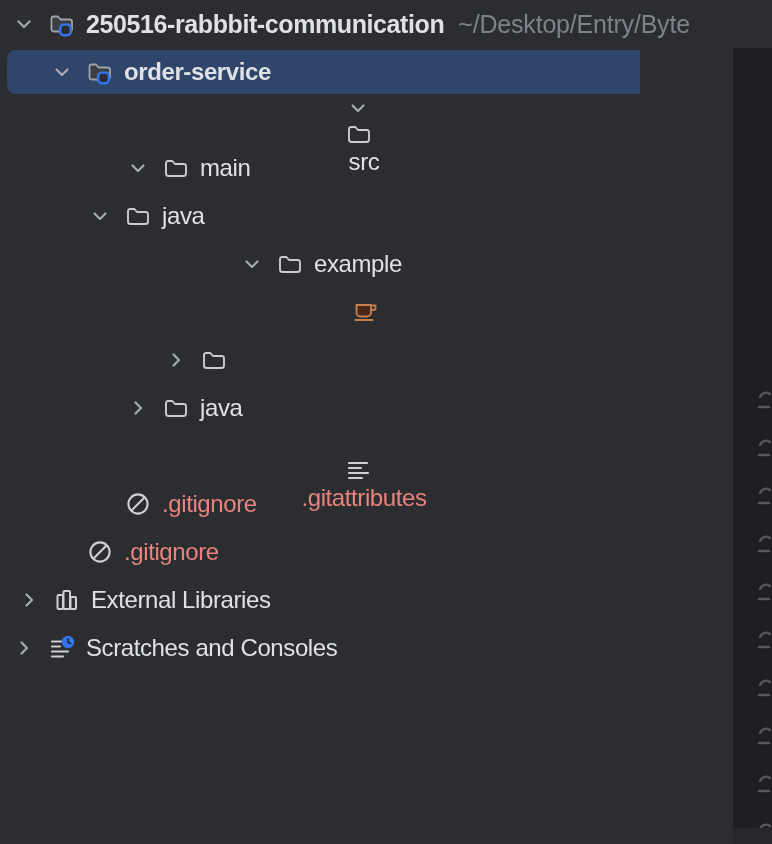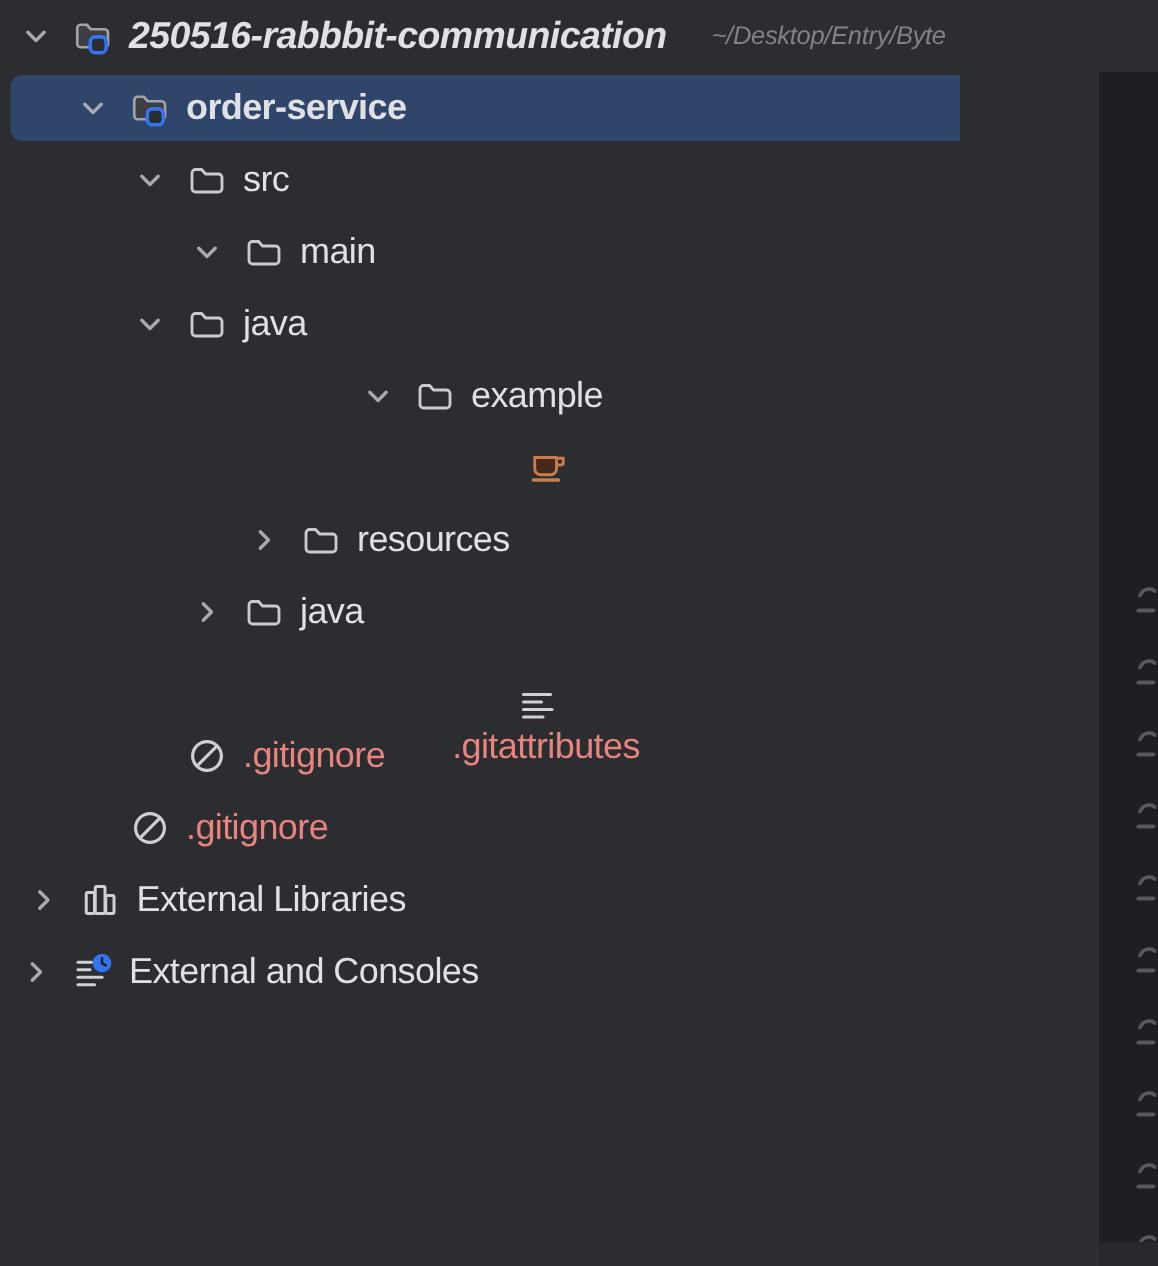--- a/index.html
+++ b/index.html
@@ -44,24 +44,24 @@
   }
   .lbl {
     font-size:24px;
     letter-spacing:-0.4px;
     z-index:1;
   }
   .lbl.bold { font-weight:700; }
   .lbl.salmon { color:#e8837e; }
   #root-row .lbl { font-size:25px; font-weight:700; }
   #root-row .path {
-    font-size:17px;
+    font-size:25px;
     color:#7e828a;
     font-weight:400;
-    margin-left:30px;
+    margin-left:14px;
     letter-spacing:-0.2px;
     z-index:1;
   }
   #tree-rows { width:640px; overflow:hidden; }
 
   
   #editor-strip {
     position:absolute;
     left:733px; top:48px;
     width:39px; height:796px;
@@ -74,21 +74,21 @@
     left:733px; top:828px;
     width:39px; height:16px;
     background:#26282b;
   }
 </style>
 </head>
 <body>
 
 <div id="project-panel">
 
-  <div class="row" id="root-row" style="padding-left:12px;font-style:italic;">
+  <div class="row" id="root-row" style="padding-left:12px;">
     <span class="chev">
         <svg xmlns="http://www.w3.org/2000/svg" width="24" height="24" viewBox="0 0 24 24" fill="none">
           <polyline points="6.5,9.5 12,15 17.5,9.5" stroke="#a8abb2" stroke-width="2.2" stroke-linecap="round" stroke-linejoin="round"></polyline>
         </svg>
       </span>
     <span class="ficon">
         <svg xmlns="http://www.w3.org/2000/svg" width="28" height="28" viewBox="0 0 28 28" fill="none">
           <path d="M3.5 8.9 C3.5 7.6 4.6 6.5 5.9 6.5 H9.9 L12.5 9.5 H21.6 C22.9 9.5 24 10.6 24 11.9 V19.1 C24 20.4 22.9 21.5 21.6 21.5 H5.9 C4.6 21.5 3.5 20.4 3.5 19.1 Z" fill="#3c3e42" stroke="#9fa2a8" stroke-width="1.8" stroke-linejoin="round"></path>
           <rect x="12.2" y="14.6" width="10.6" height="10.6" rx="3.4" fill="#2b2d30" stroke="#3574f0" stroke-width="2.4"></rect>
         </svg>
@@ -106,21 +106,21 @@
           </svg>
         </span>
         <span class="ficon">
           <svg xmlns="http://www.w3.org/2000/svg" width="28" height="28" viewBox="0 0 28 28" fill="none">
             <path d="M3.5 8.9 C3.5 7.6 4.6 6.5 5.9 6.5 H9.9 L12.5 9.5 H21.6 C22.9 9.5 24 10.6 24 11.9 V19.1 C24 20.4 22.9 21.5 21.6 21.5 H5.9 C4.6 21.5 3.5 20.4 3.5 19.1 Z" fill="#3c3e42" stroke="#9fa2a8" stroke-width="1.8" stroke-linejoin="round"></path>
             <rect x="12.2" y="14.6" width="10.6" height="10.6" rx="3.4" fill="#2b2d30" stroke="#3574f0" stroke-width="2.4"></rect>
           </svg>
         </span>
         <span class="lbl bold">order-service</span>
       </div>
-      <div class="row" style="padding-left: 88px;">
+      <div class="row" style="padding-left: 88px; flex-direction: column;">
         <span class="chev">
           <svg xmlns="http://www.w3.org/2000/svg" width="24" height="24" viewBox="0 0 24 24" fill="none">
             <polyline points="6.5,9.5 12,15 17.5,9.5" stroke="#a8abb2" stroke-width="2.2" stroke-linecap="round" stroke-linejoin="round"></polyline>
           </svg>
         </span>
         <span class="ficon">
           <svg xmlns="http://www.w3.org/2000/svg" width="28" height="28" viewBox="0 0 28 28" fill="none">
             <path d="M4 9.4 C4 8.1 5.1 7 6.4 7 H10.4 L13 10 H21.6 C22.9 10 24 11.1 24 12.4 V19.6 C24 20.9 22.9 22 21.6 22 H6.4 C5.1 22 4 20.9 4 19.6 Z" stroke="#c9cbd1" stroke-width="1.9" stroke-linejoin="round"></path>
           </svg>
         </span>
@@ -179,21 +179,20 @@
         <span class="chev">
           <svg xmlns="http://www.w3.org/2000/svg" width="24" height="24" viewBox="0 0 24 24" fill="none">
             <polyline points="9.5,6.5 15,12 9.5,17.5" stroke="#a8abb2" stroke-width="2.2" stroke-linecap="round" stroke-linejoin="round"></polyline>
           </svg>
         </span>
         <span class="ficon">
           <svg xmlns="http://www.w3.org/2000/svg" width="28" height="28" viewBox="0 0 28 28" fill="none">
             <path d="M4 9.4 C4 8.1 5.1 7 6.4 7 H10.4 L13 10 H21.6 C22.9 10 24 11.1 24 12.4 V19.6 C24 20.9 22.9 22 21.6 22 H6.4 C5.1 22 4 20.9 4 19.6 Z" stroke="#c9cbd1" stroke-width="1.9" stroke-linejoin="round"></path>
           </svg>
         </span>
-        <span class="lbl">resources</span>
       </div>
       <div class="row" style="padding-left: 126px;">
         <span class="chev">
           <svg xmlns="http://www.w3.org/2000/svg" width="24" height="24" viewBox="0 0 24 24" fill="none">
             <polyline points="9.5,6.5 15,12 9.5,17.5" stroke="#a8abb2" stroke-width="2.2" stroke-linecap="round" stroke-linejoin="round"></polyline>
           </svg>
         </span>
         <span class="ficon">
           <svg xmlns="http://www.w3.org/2000/svg" width="28" height="28" viewBox="0 0 28 28" fill="none">
             <path d="M4 9.4 C4 8.1 5.1 7 6.4 7 H10.4 L13 10 H21.6 C22.9 10 24 11.1 24 12.4 V19.6 C24 20.9 22.9 22 21.6 22 H6.4 C5.1 22 4 20.9 4 19.6 Z" stroke="#c9cbd1" stroke-width="1.9" stroke-linejoin="round"></path>
@@ -263,21 +262,21 @@
             <g stroke="#ced0d6" stroke-width="2.1" stroke-linecap="round">
               <line x1="4" y1="7.5" x2="13" y2="7.5"></line>
               <line x1="4" y1="12.5" x2="12" y2="12.5"></line>
               <line x1="4" y1="17.5" x2="20" y2="17.5"></line>
               <line x1="4" y1="22.5" x2="15" y2="22.5"></line>
             </g>
             <circle cx="20" cy="8" r="6.2" fill="#3574f0"></circle>
             <polyline points="20,4.8 20,8.2 22.6,9.6" stroke="#1e1f22" stroke-width="1.6" fill="none" stroke-linecap="round"></polyline>
           </svg>
         </span>
-        <span class="lbl">External and Consoles</span>
+        <span class="lbl">Scratches and Consoles</span>
       </div>
     </div>
 </div>
 
 <div id="editor-strip">
     <div class="line-mark" style="top: 340px;"><svg xmlns="http://www.w3.org/2000/svg" width="14" height="26" viewBox="0 0 14 26" fill="none">
         <path d="M3 9 C5 4.5 10 3.5 13 6" stroke="#56585d" stroke-width="2.4" fill="none" stroke-linecap="round"></path>
         <line x1="2" y1="19" x2="12" y2="19" stroke="#56585d" stroke-width="2.6" stroke-linecap="round"></line>
       </svg></div>
     <div class="line-mark" style="top: 388px;"><svg xmlns="http://www.w3.org/2000/svg" width="14" height="26" viewBox="0 0 14 26" fill="none">

